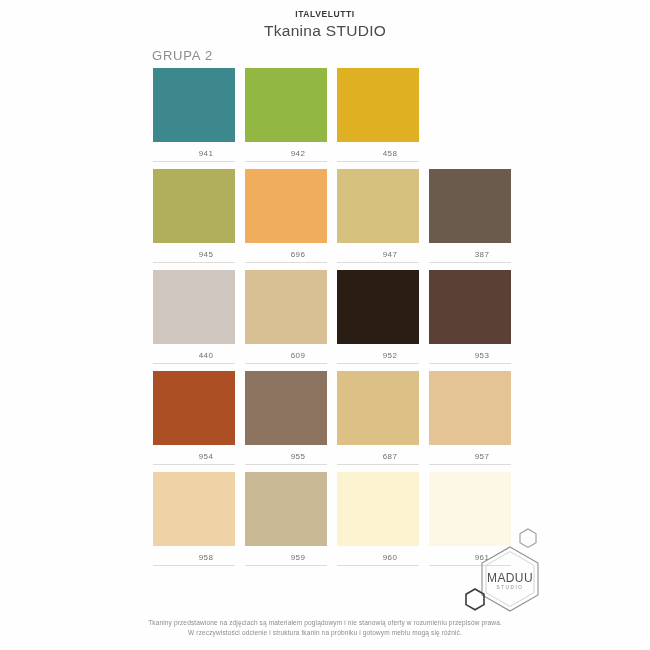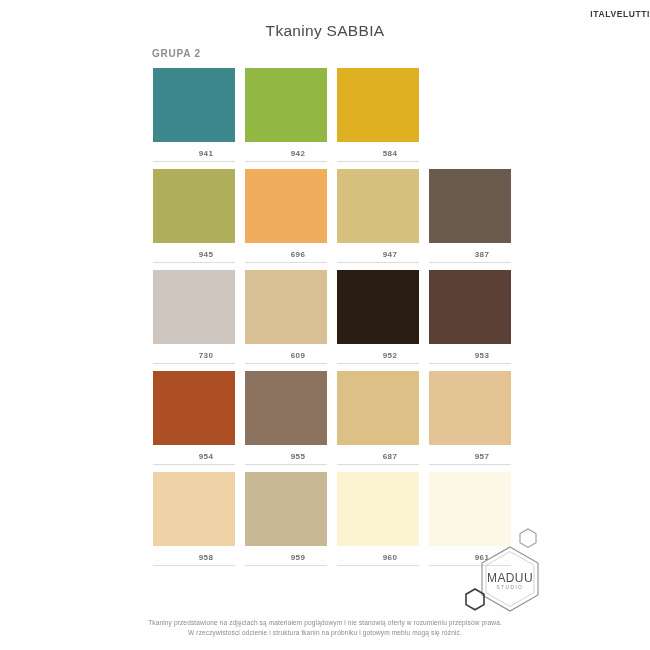--- a/index.html
+++ b/index.html
@@ -29,58 +29,55 @@
     top: 9px;
     width: 650px;
     text-align: center;
   }
   .brand-line {
     font-size: 8.5px;
     font-weight: bold;
     letter-spacing: 0.6px;
     color: #3a3a3a;
     line-height: 11px;
-    text-align: right;
   }
   .title-line {
     font-size: 15.5px;
     font-weight: 400;
     letter-spacing: 0.3px;
     color: #4a4a4a;
     line-height: 19px;
     margin-top: 1px;
   }
 
   
   .group-label {
     position: absolute;
     left: 152px;
     top: 48px;
-    font-size: 10px;
+    font-size: 13px;
     letter-spacing: 0.8px;
     color: #8d8d8d;
-    font-weight: bold;
   }
 
   
   .grid {
     position: absolute;
     left: 153px;
     top: 68px;
     width: 360px;
   }
   .row {
     position: relative;
     height: 101px;
   }
   .cell {
     position: absolute;
     width: 106px;
     top: 0;
-    font-weight: bold;
   }
   .cell.c0 { left: 0px; }
   .cell.c1 { left: 92px; }
   .cell.c2 { left: 184px; }
   .cell.c3 { left: 276px; }
 
   .swatch {
     width: 82px;
     height: 74px;
     display: block;
@@ -138,41 +135,41 @@
     letter-spacing: 0.15px;
   }
 </style>
 </head>
 <body>
 
 <div class="page">
 
   <div class="header">
     <div class="brand-line">ITALVELUTTI</div>
-    <div class="title-line">Tkaniny SABBIA</div>
+    <div class="title-line">Tkanina STUDIO</div>
   </div>
 
   <div class="group-label">GRUPA 2</div>
 
   <div class="grid">
 
     <div class="row">
       <div class="cell c0">
         <span class="swatch" style="background:#3d888c;"></span>
         <span class="swatch-label">941</span>
         <span class="rule"></span>
       </div>
       <div class="cell c1">
         <span class="swatch" style="background:#93b743;"></span>
         <span class="swatch-label">942</span>
         <span class="rule"></span>
       </div>
       <div class="cell c2">
         <span class="swatch" style="background:#e0b023;"></span>
-        <span class="swatch-label">584</span>
+        <span class="swatch-label">458</span>
         <span class="rule"></span>
       </div>
     </div>
 
     <div class="row">
       <div class="cell c0">
         <span class="swatch" style="background:#b0b05c;"></span>
         <span class="swatch-label">945</span>
         <span class="rule"></span>
       </div>
@@ -189,21 +186,21 @@
       <div class="cell c3">
         <span class="swatch" style="background:#6b5b4c;"></span>
         <span class="swatch-label">387</span>
         <span class="rule"></span>
       </div>
     </div>
 
     <div class="row">
       <div class="cell c0">
         <span class="swatch" style="background:#cfc7bf;"></span>
-        <span class="swatch-label">730</span>
+        <span class="swatch-label">440</span>
         <span class="rule"></span>
       </div>
       <div class="cell c1">
         <span class="swatch" style="background:#d8c094;"></span>
         <span class="swatch-label">609</span>
         <span class="rule"></span>
       </div>
       <div class="cell c2">
         <span class="swatch" style="background:#2a1d14;"></span>
         <span class="swatch-label">952</span>

